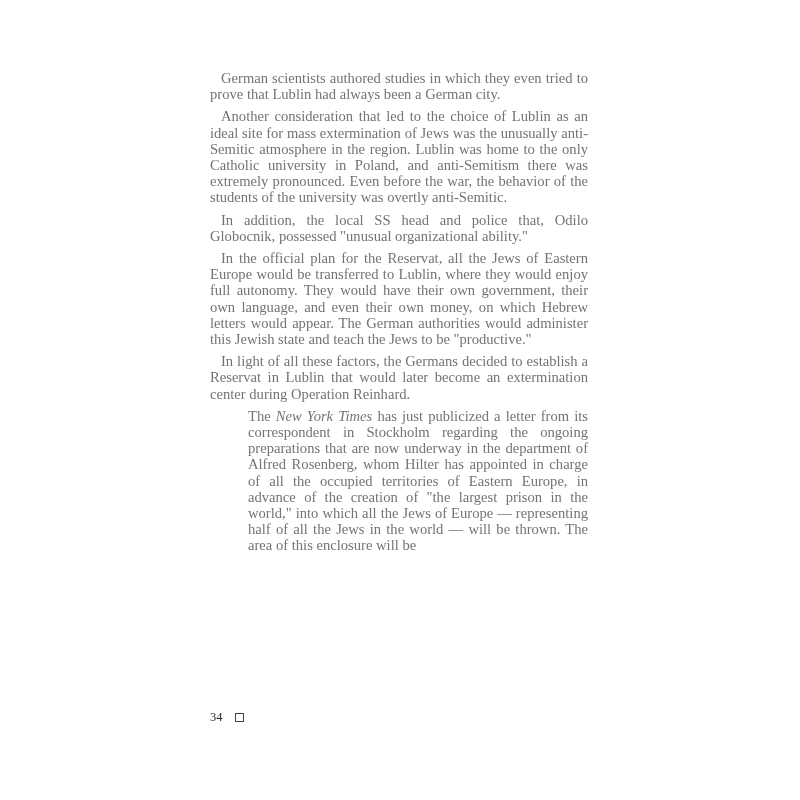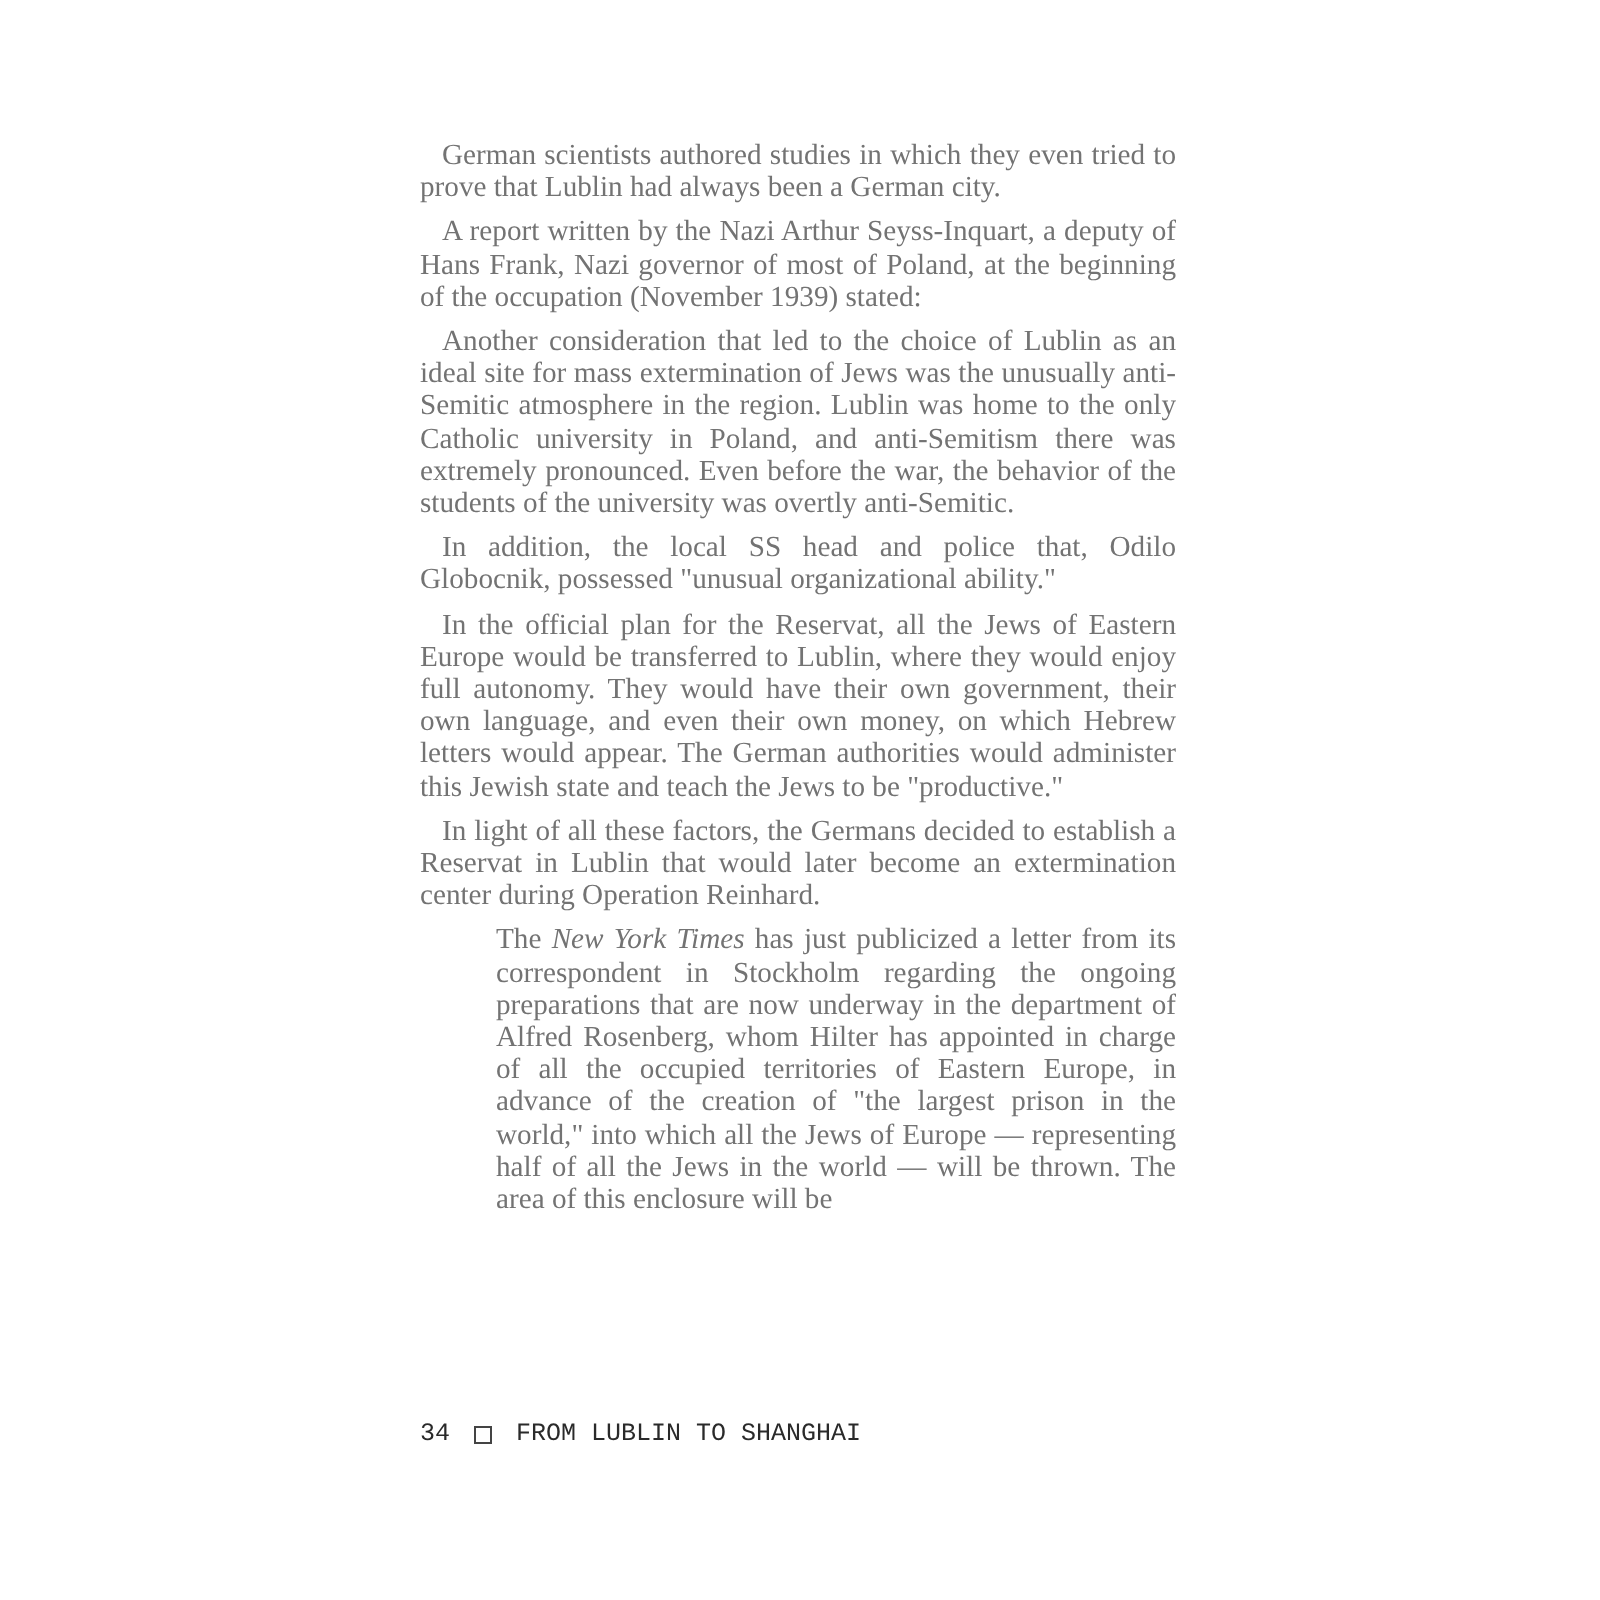--- a/index.html
+++ b/index.html
@@ -15,45 +15,43 @@
     color: #737373;
     text-align: justify;
     hyphens: manual;
   }
   .para { margin: 0 0 6px 0; text-indent: 11px; }
   .quote { margin: 6px 0 8px 38px; text-indent: 0; }
   .footer {
     position: absolute;
     left: 210px;
     top: 710px;
-    font-family: Liberation Mono, monospace;
+    font-family: Liberation Serif, serif;
     font-size: 12.5px;
     color: #2a2a2a;
     display: flex;
     align-items: center;
     gap: 0;
   }
   .footer .box {
     display: inline-block;
     width: 7px; height: 7px;
     border: 1px solid #444;
     margin: 0 12px 0 12px;
   }
   i { font-style: italic; }
 </style>
 </head>
 <body>
 
 <div class="page">
   <p class="para">German scientists authored studies in which they even tried to prove that Lublin had always been a German city.</p>
-  <p class="para">A report written by the Nazi Arthur Seyss-Inquart, a deputy of Hans Frank, Nazi governor of most of Poland, at the beginning of the occupation (November 1939) stated:</p>
   <p class="para">Another consideration that led to the choice of Lublin as an ideal site for mass extermination of Jews was the unusually anti-Semitic atmosphere in the region. Lublin was home to the only Catholic university in Poland, and anti-Semitism there was extremely pronounced. Even before the war, the behavior of the students of the university was overtly anti-Semitic.</p>
   <p class="para">In addition, the local SS head and police that, Odilo Globocnik, possessed "unusual organizational ability."</p>
   <p class="para">In the official plan for the Reservat, all the Jews of Eastern Europe would be transferred to Lublin, where they would enjoy full autonomy. They would have their own government, their own language, and even their own money, on which Hebrew letters would appear. The German authorities would administer this Jewish state and teach the Jews to be "productive."</p>
   <p class="para">In light of all these factors, the Germans decided to establish a Reservat in Lublin that would later become an extermination center during Operation Reinhard.</p>
   <p class="quote"><span>The </span><i>New York Times</i><span> has just publicized a letter from its correspondent in Stockholm regarding the ongoing preparations that are now underway in the department of Alfred Rosenberg, whom Hilter has appointed in charge of all the occupied territories of Eastern Europe, in advance of the creation of "the largest prison in the world," into which all the Jews of Europe — representing half of all the Jews in the world — will be thrown. The area of this enclosure will be</span></p>
 </div>
 
 <div class="footer">
   <span>34</span>
   <span class="box"></span>
-  <span>FROM LUBLIN TO SHANGHAI</span>
 </div>
 
 </body></html>

